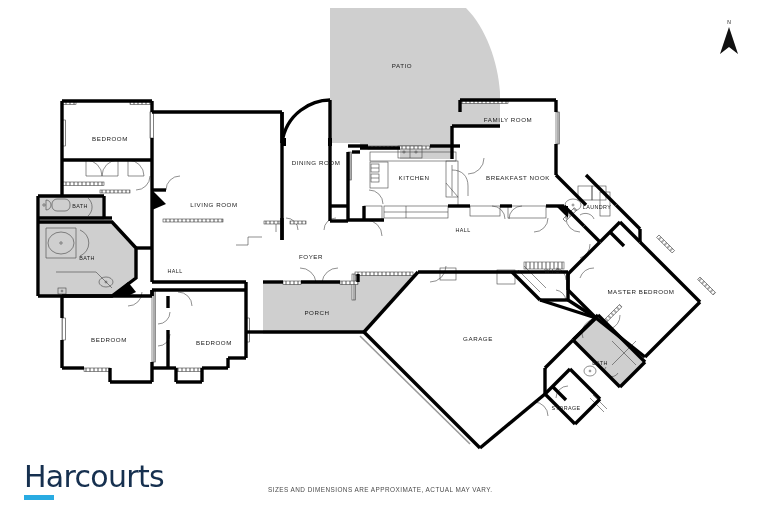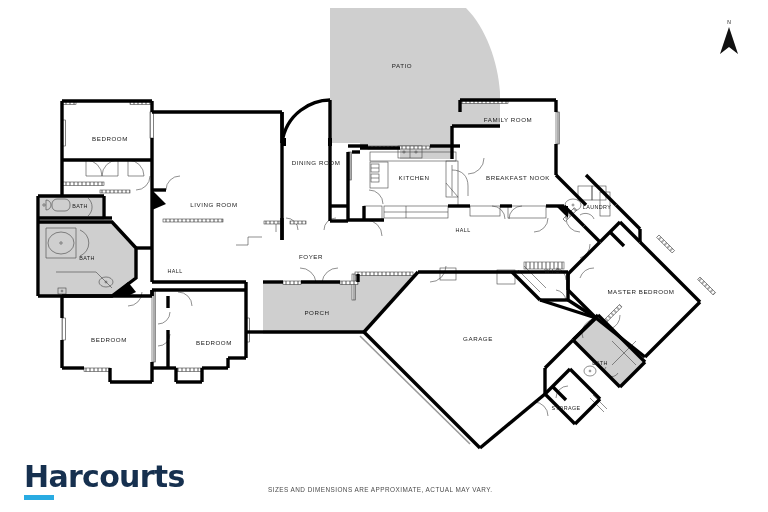--- a/index.html
+++ b/index.html
@@ -59,21 +59,21 @@
   }
   #brand-logo {
     position: absolute;
     left: 24px;
     top: 22px;
     width: 190px;
   }
   #brand-wordmark {
     font-family: "DejaVu Sans", sans-serif;
     font-size: 30px;
-    font-weight: 700;
+    font-weight: 400;
     color: #16304f;
     letter-spacing: -0.7px;
     line-height: 1;
     display: block;
   }
   #brand-underline {
     margin-top: 3px;
     width: 30px;
     height: 5px;
     background: #29abe2;

